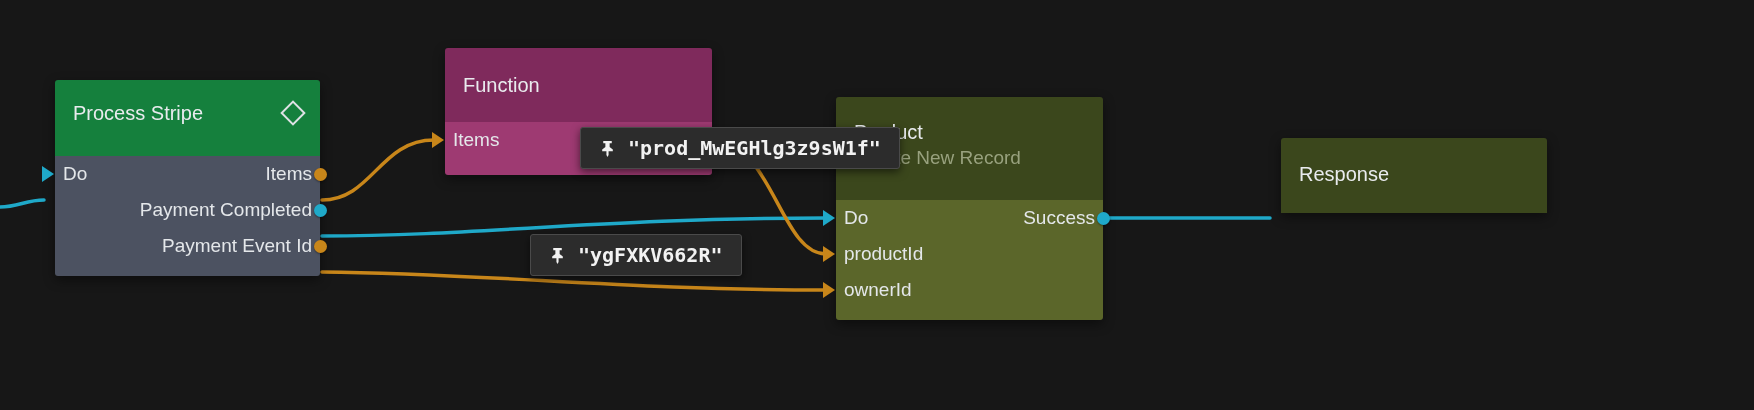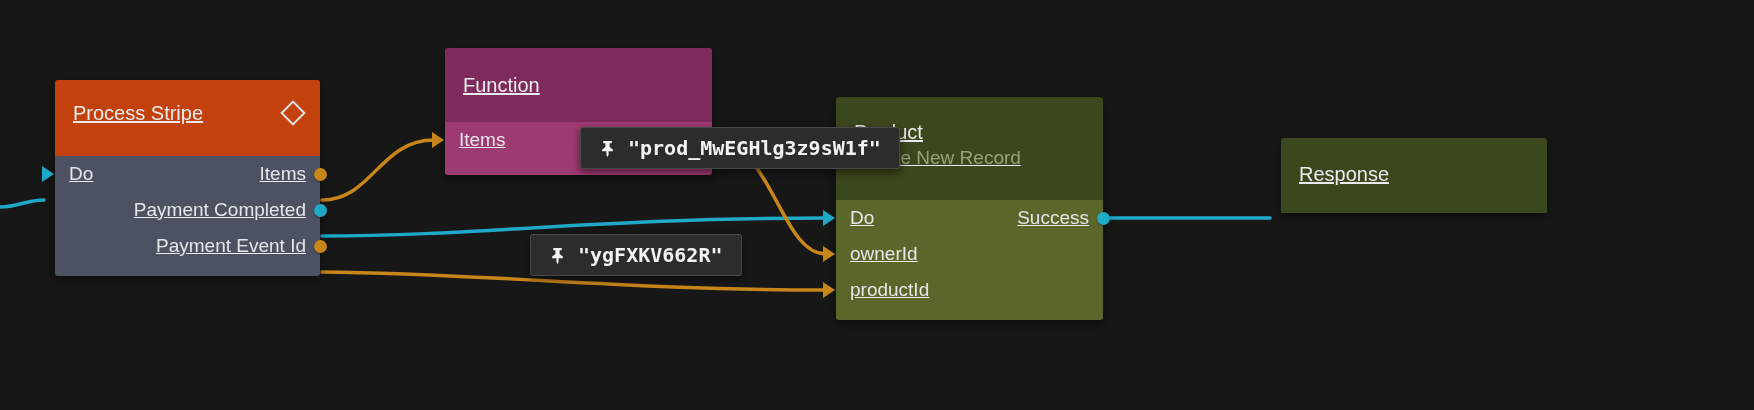--- a/index.html
+++ b/index.html
@@ -9,33 +9,33 @@
     font-family:"Liberation Sans", sans-serif;
   }
   .wires { position:absolute; left:0; top:0; width:1754px; height:410px; z-index:1; }
   .wires path { fill:none; stroke-width:3.5px; stroke-linecap:round; }
   .wire-teal   { stroke:#1fa9c9; }
   .wire-orange { stroke:#c8861a; }
 
   .node {
     position:absolute; z-index:2; border-radius:3px;
     box-shadow:0 4px 12px rgba(0,0,0,.45);
-    color:#e9ebee; font-size:19px;text-decoration:underline;
+    color:#e9ebee; font-size:19px;
   }
   .node-header { border-radius:3px 3px 0 0; line-height:26px; font-size:20px; }
   .node-body   { border-radius:0 0 3px 3px; }
   .row {
-    position:relative; height:36px; line-height:36px; padding:0 14px;
+    position:relative; height:36px; line-height:36px; padding:0 8px;
     display:flex; justify-content:space-between; align-items:center;
     font-size:19px; color:#e4e7ea; white-space:nowrap;
   }
   .row.right-only { justify-content:flex-end;margin-left:20px; }
 
   
-  .theme-slate   .node-header { background:#c2410c; }
+  .theme-slate   .node-header { background:#15803d; }
   .theme-slate   .node-body   { background:#4c5261; }
   .theme-magenta .node-header { background:#7f2a5c; }
   .theme-magenta .node-body   { background:#9e3a72; }
   .theme-green   .node-header { background:#3b471c; }
   .theme-green   .node-body   { background:#5b662a; }
 
   .subtitle { color:#98a17e; font-size:19px; }
 
   
   .port-out {
@@ -126,25 +126,25 @@
     </div>
     <div class="node-body" style="padding-bottom:12px;">
       <div class="row">
         <span class="port-in p-teal"></span>
         <span>Do</span>
         <span>Success</span>
         <span class="port-out p-teal"></span>
       </div>
       <div class="row">
         <span class="port-in p-orange"></span>
-        <span>ownerId</span>
+        <span>productId</span>
       </div>
       <div class="row">
         <span class="port-in p-orange"></span>
-        <span>productId</span>
+        <span>ownerId</span>
       </div>
     </div>
   </div>
 
   <div class="node theme-green" style="left:1281px; top:138px; width:266px;">
     <div class="node-header" style="padding:23px 18px 26px;">
       <div>Response</div>
     </div>
   </div>
 

